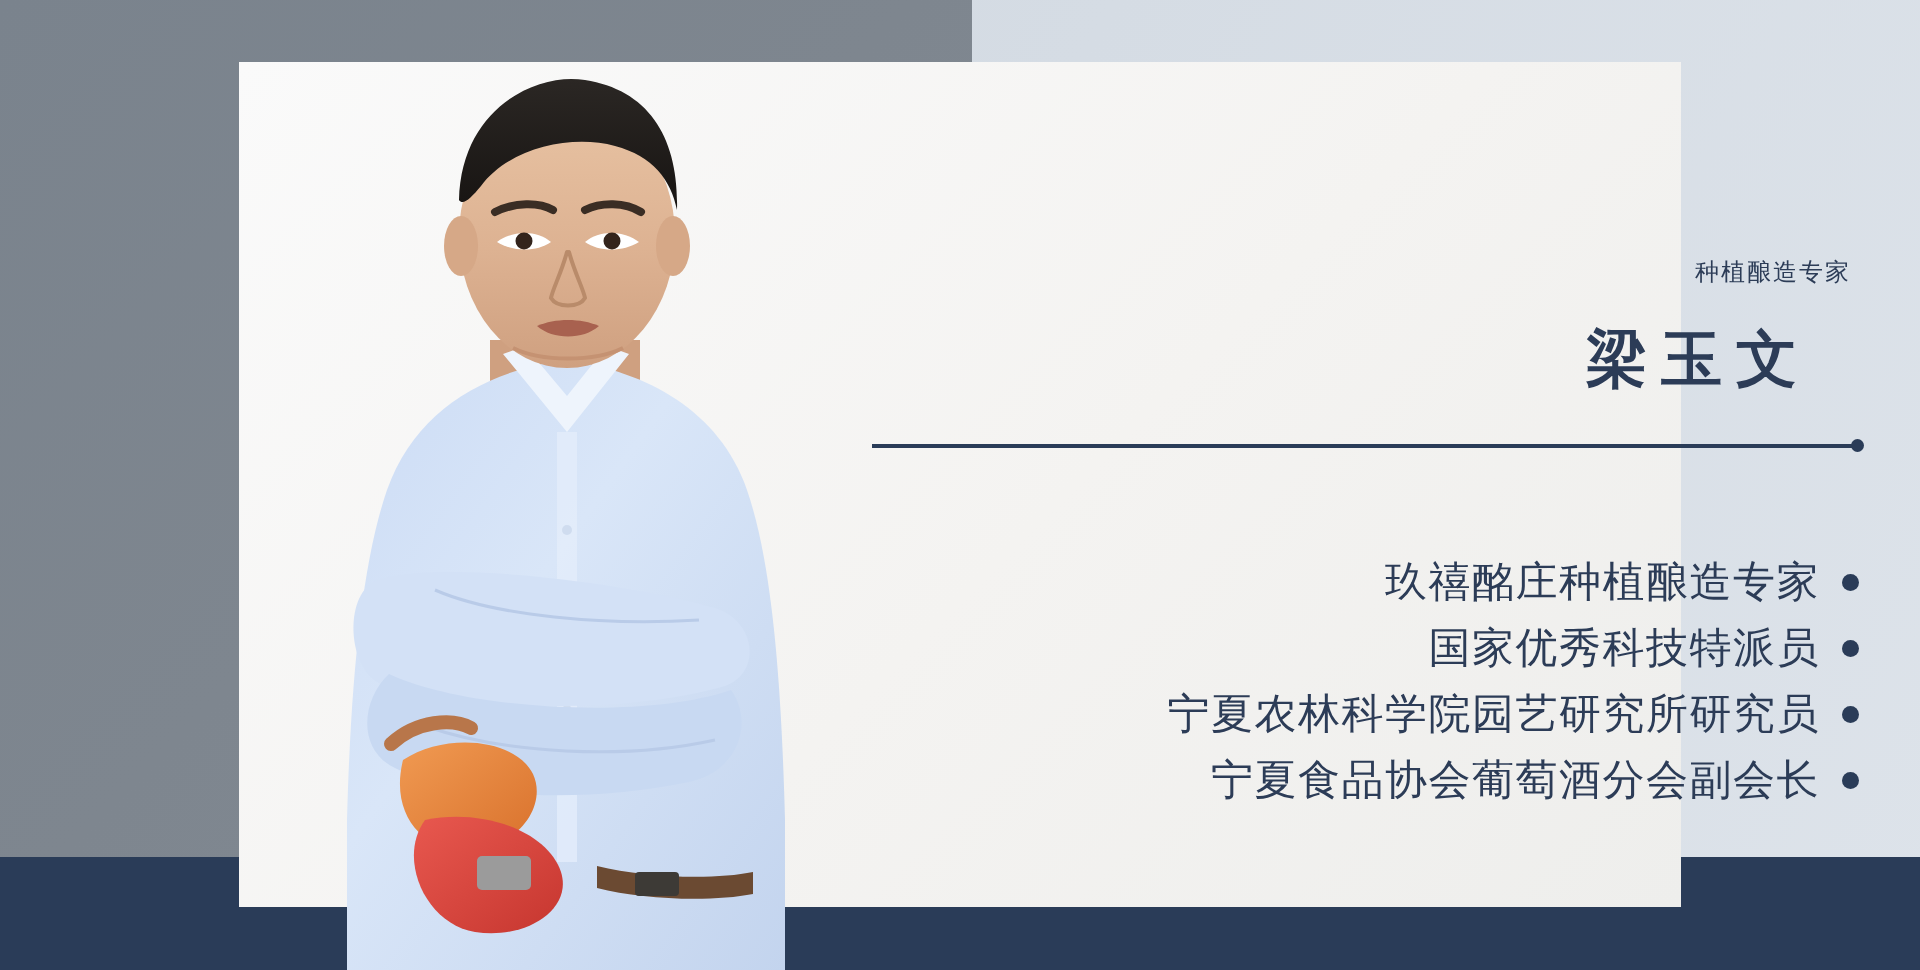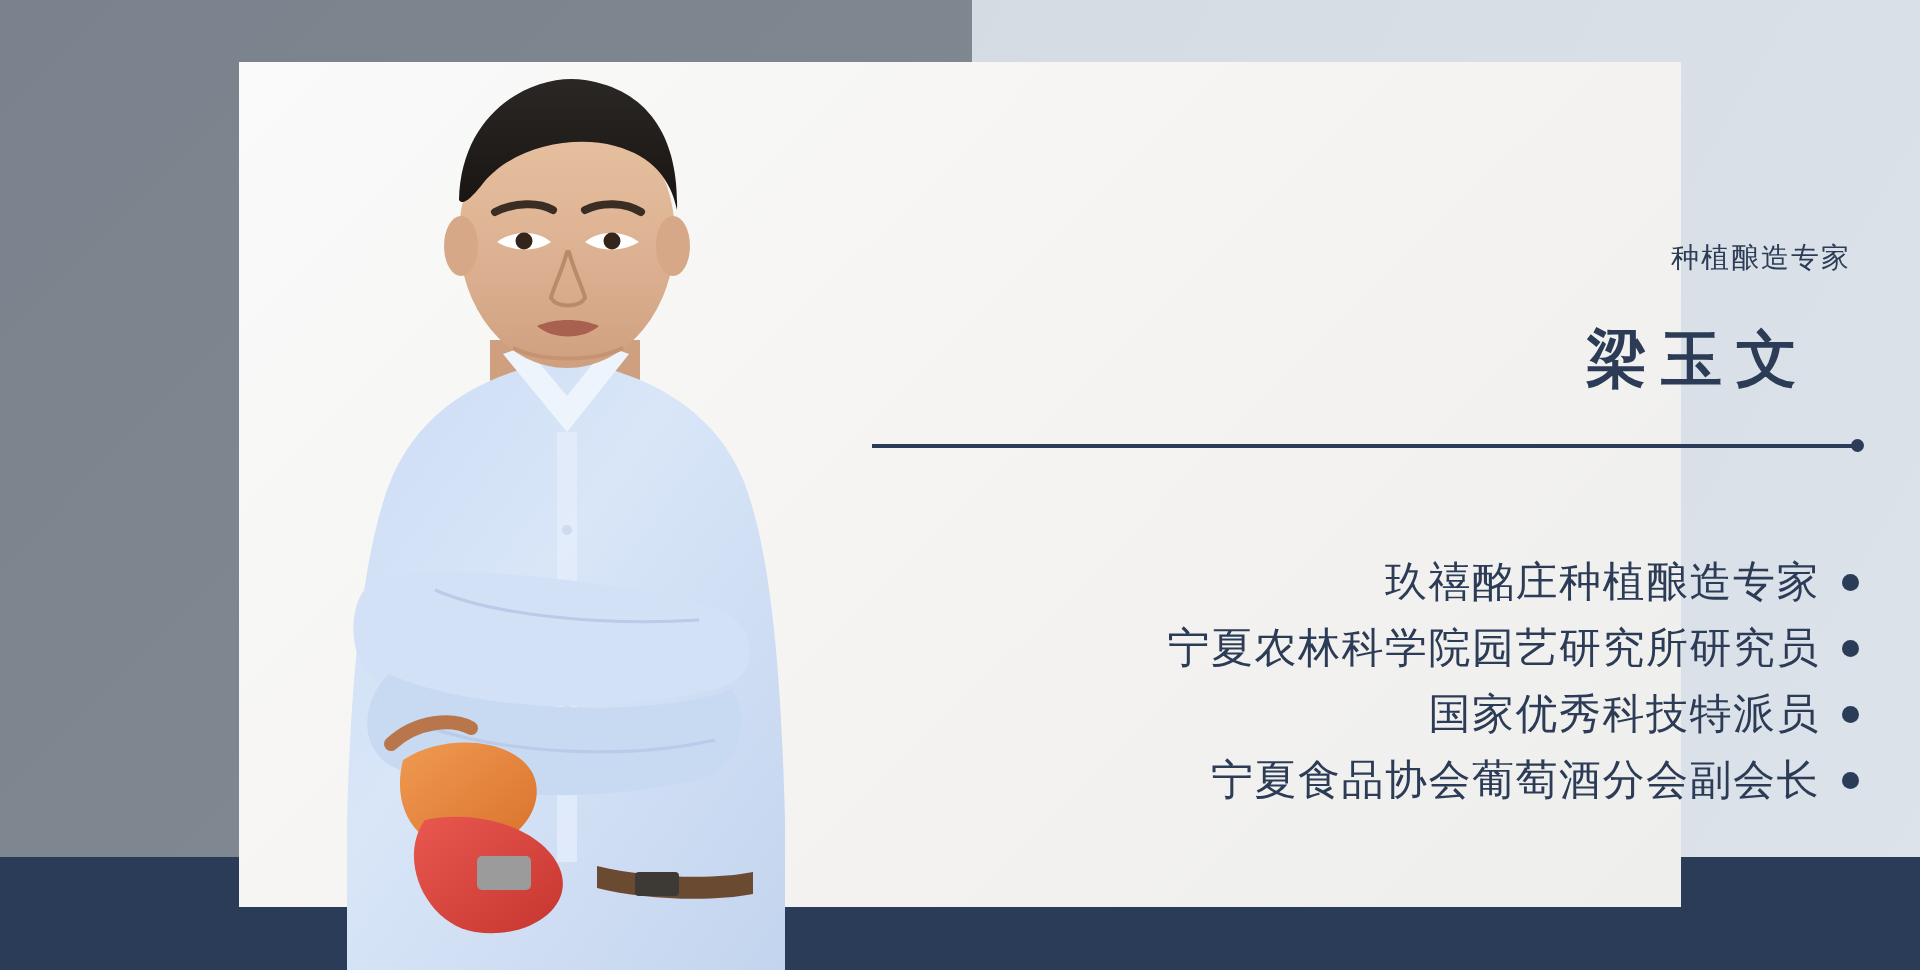--- a/index.html
+++ b/index.html
@@ -37,23 +37,23 @@
 
   
   .portrait{
     position:absolute;left:285px;top:60px;width:560px;height:910px;
     pointer-events:none;
   }
   .portrait svg{display:block;width:100%;height:100%;}
 
   
   .subtitle{
-    position:absolute;left:1040px;top:176px;width:572px;
+    position:absolute;left:1040px;top:190px;width:572px;
     text-align:right;
-    font-size:28px;line-height:40px;letter-spacing:2px;
+    font-size:24px;line-height:40px;letter-spacing:2px;
     color:#2c3c57;font-weight:400;
     font-family:"Liberation Sans","DejaVu Sans",sans-serif;
   }
   .bigname{
     position:absolute;left:996px;top:244px;width:578px;
     text-align:right;
     font-family:"Liberation Serif","DejaVu Serif",serif;
     font-size:61px;line-height:108px;letter-spacing:14px;
     color:#2c3c57;font-weight:700;
     white-space:nowrap;
@@ -108,25 +108,25 @@
 
     <div class="divider"></div>
     <div class="divider-dot"></div>
 
     <div class="creds">
       <div class="cred-row">
         <span class="cred-text">玖禧酩庄种植酿造专家</span>
         <span class="cred-bullet"></span>
       </div>
       <div class="cred-row">
+        <span class="cred-text">国家优秀科技特派员</span>
+        <span class="cred-bullet"></span>
+      </div>
+      <div class="cred-row">
         <span class="cred-text">宁夏农林科学院园艺研究所研究员</span>
-        <span class="cred-bullet"></span>
-      </div>
-      <div class="cred-row">
-        <span class="cred-text">国家优秀科技特派员</span>
         <span class="cred-bullet"></span>
       </div>
       <div class="cred-row">
         <span class="cred-text">宁夏食品协会葡萄酒分会副会长</span>
         <span class="cred-bullet"></span>
       </div>
     </div>
 
   </div>
 

